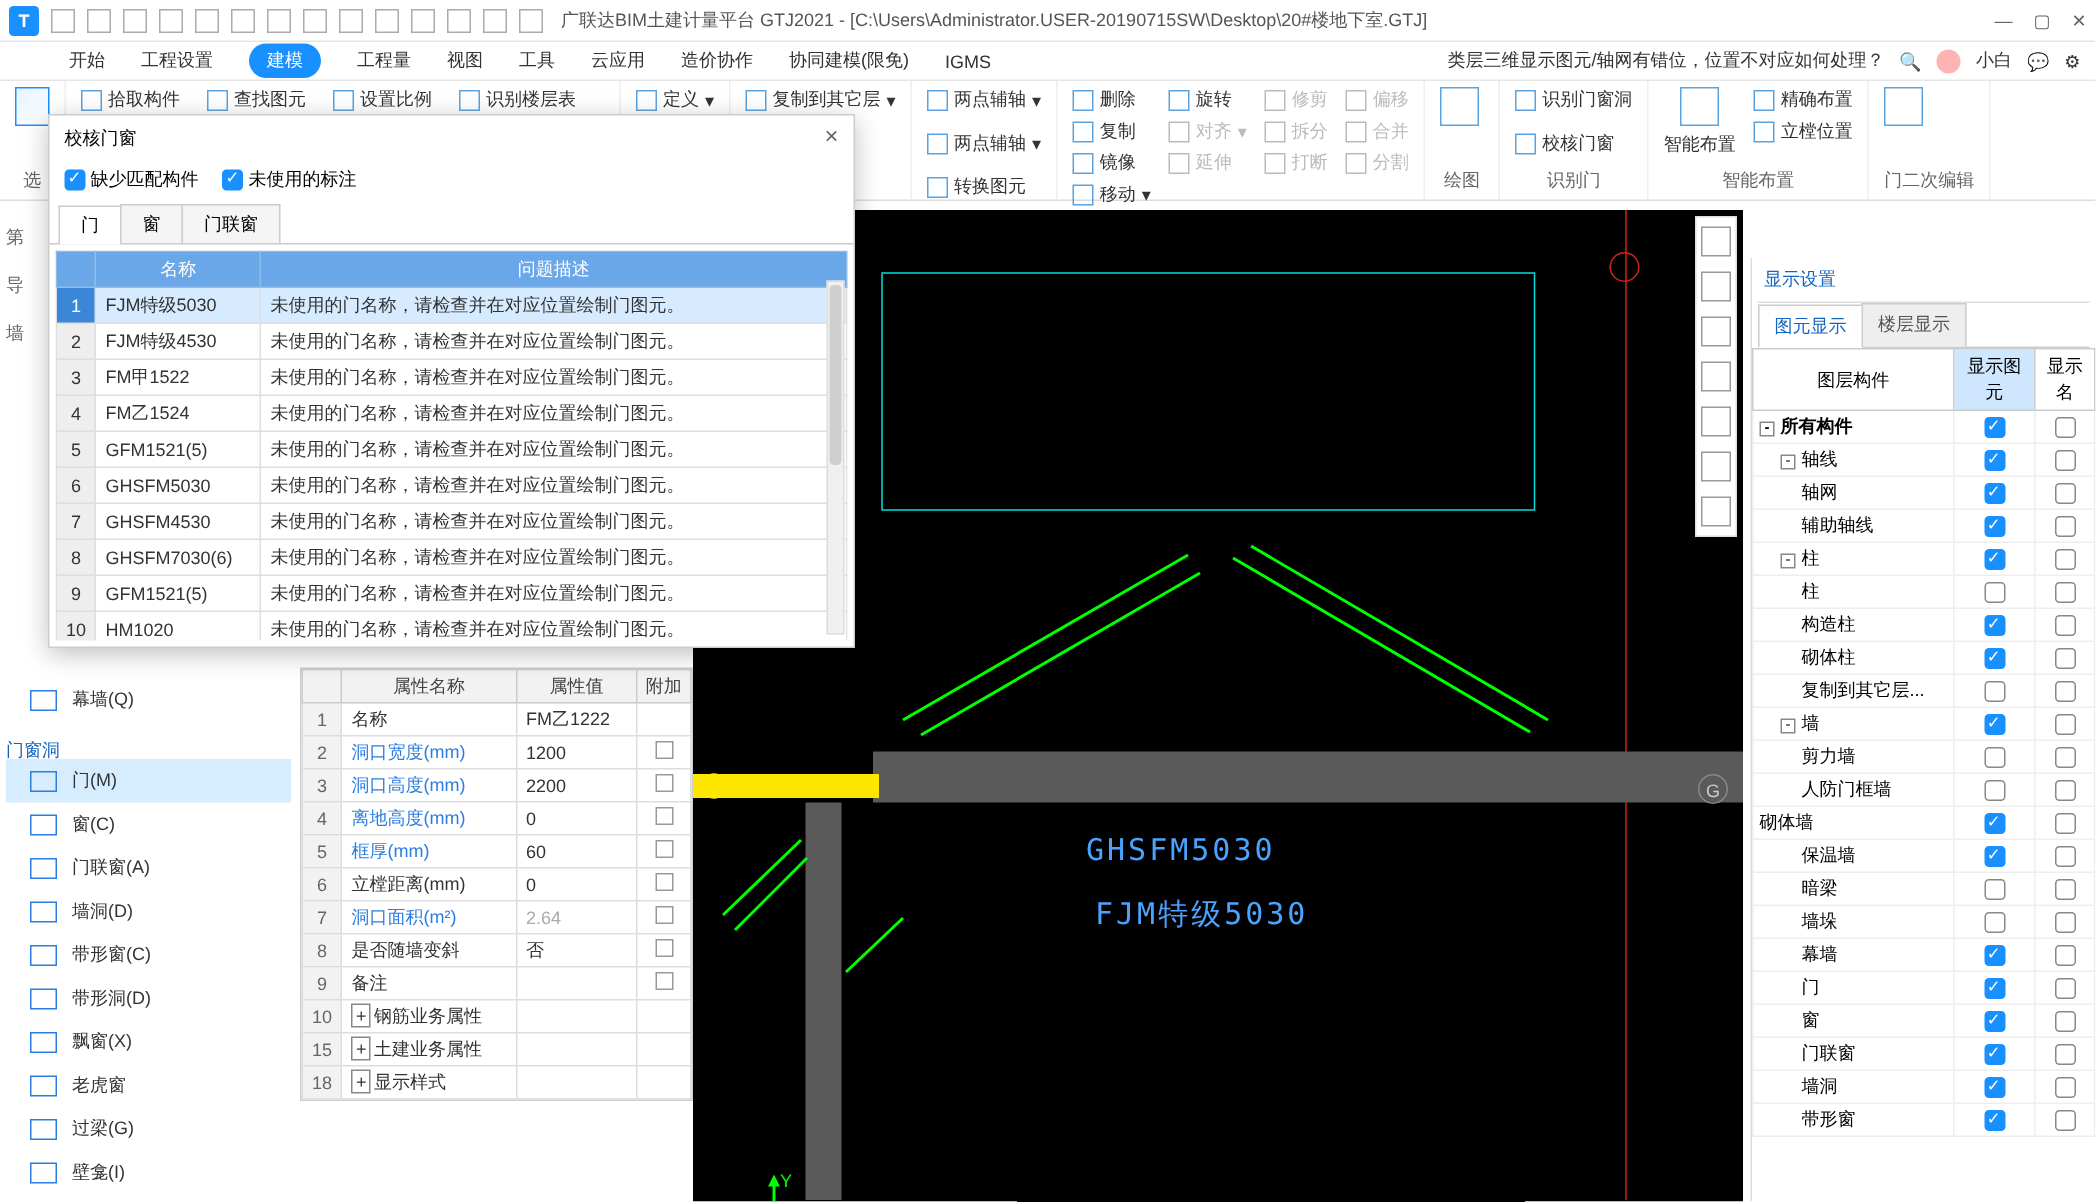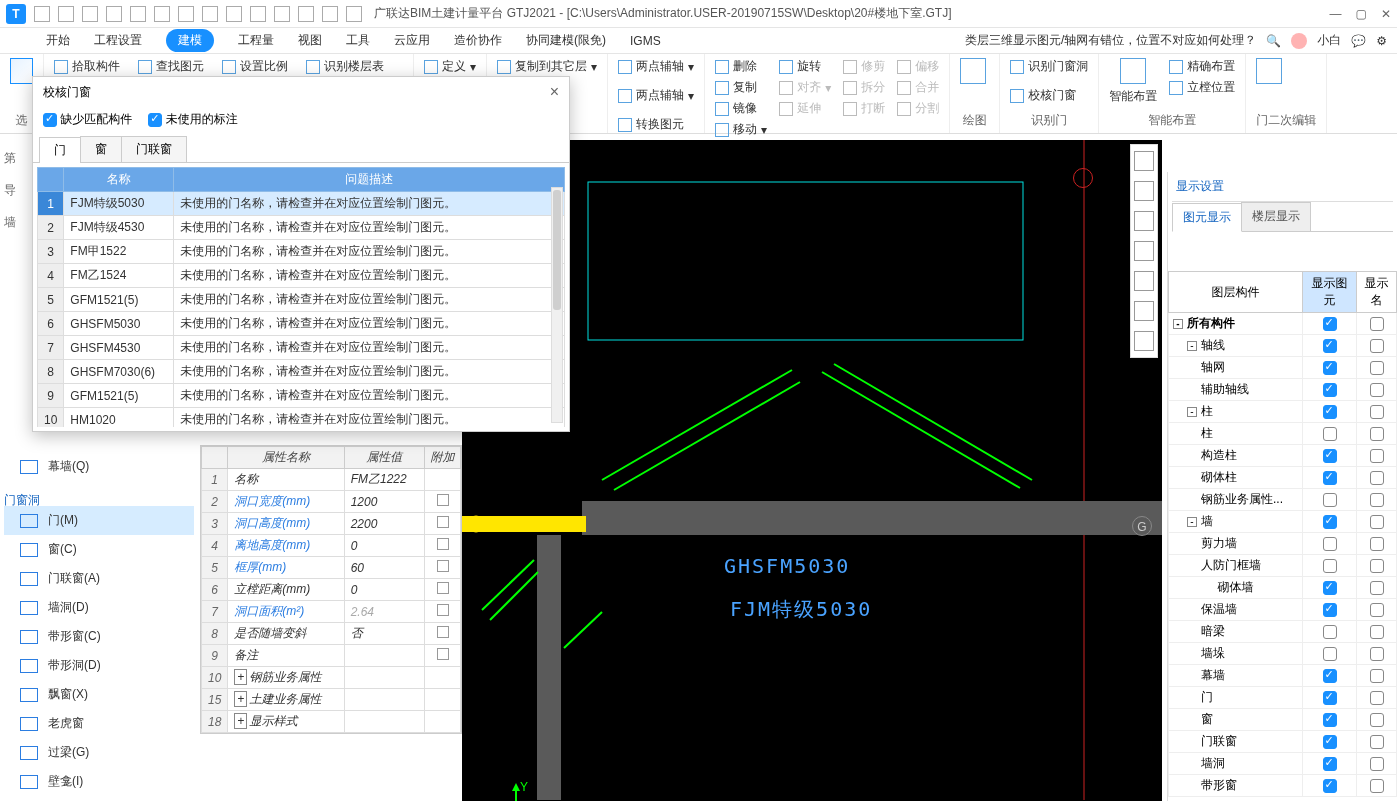--- a/index.html
+++ b/index.html
@@ -30,21 +30,21 @@
 
 
 .left-tree { position:absolute; left:4px; top:452px; width:190px; }
 .left-tree .item { display:flex; align-items:center; gap:10px; padding:6px 8px 6px 16px; color:#333;}
 .left-tree .item.active{ background:#d6ecff;}
 .left-tree .item .ic{width:18px;height:14px;border:1.5px solid #2b7de1;}
 .section-hdr{ position:absolute; left:4px; top:488px; color:#1565c0; font-weight:500; padding:4px 0;}
 
 
 .prop-table { position:absolute; left:200px; top:445px; width:262px; border:1px solid #ccc; background:#fff;}
-.prop-table table{ width:100%; border-collapse:collapse;font-style:italic;}
+.prop-table table{ width:100%; border-collapse:collapse;}
 .prop-table th{ background:#f2f2f2; border:1px solid #ccc; padding:2px 4px; font-weight:normal; color:#444;}
 .prop-table td{ border:1px solid #ddd; padding:2px 6px; height:20px; color:#333;}
 .prop-table td.rownum{ background:#f2f2f2; text-align:center; width:22px; color:#666;}
 .prop-table td.link{ color:#2b7de1;}
 .prop-table td.gray{ color:#aaa;}
 .prop-table .chk{width:12px;height:12px;border:1px solid #999;display:inline-block;}
 
 
 .viewport { position:absolute; left:462px; top:140px; right:235px; bottom:0; background:#000; overflow:hidden;}
 .viewport svg{position:absolute; left:0; top:0;}
@@ -53,21 +53,21 @@
 .vp-axis{position:absolute;left:34px;bottom:20px;}
 .vp-toolbar{position:absolute; right:4px; top:4px; width:28px; display:flex; flex-direction:column; gap:10px; background:#fff; padding:6px 0; border:1px solid #ddd;}
 .vp-toolbar span{width:20px;height:20px;border:1px solid #999; margin:0 auto;}
 
 
 .display-panel{ position:absolute; right:0; top:172px; width:230px; bottom:0; background:#fff; border-left:1px solid #ddd;}
 .display-panel .title{ padding:6px 8px; color:#1565c0;}
 .display-panel .tabs{ display:flex; border-top:1px solid #ddd; border-bottom:1px solid #ccc; margin:0 4px;}
 .display-panel .tabs span{ padding:5px 10px; border:1px solid #ccc; border-bottom:none; background:#eee; color:#555; margin-right:-1px;}
 .display-panel .tabs span.active{ background:#fff; color:#1565c0; border-bottom:1px solid #fff; position:relative; top:1px;}
-.display-panel table{ width:100%; border-collapse:collapse;margin-top:39px;}
+.display-panel table{ width:100%; border-collapse:collapse;}
 .display-panel th{ background:#fff; border:1px solid #ccc; padding:3px 4px; font-weight:normal;}
 .display-panel th.active{ background:#cfe6ff;}
 .display-panel td{ border:1px solid #eee; padding:2px 4px; height:20px;}
 .display-panel td.name{ }
 .display-panel .tree-toggle{display:inline-block;width:10px;height:10px;border:1px solid #888;text-align:center;line-height:8px;font-size:10px;margin-right:4px;}
 .cb{width:14px;height:14px;border:1px solid #888;border-radius:3px;display:inline-block;vertical-align:middle;position:relative;}
 .cb.on{background:#1890ff;border-color:#1890ff;}
 .cb.on::after{content:"✓";color:#fff;position:absolute;left:1px;top:-2px;font-size:11px;}
 
 
@@ -531,41 +531,41 @@
           <td class="name" style="padding-left:32px;">构造柱</td>
           <td style="text-align:center;"><span class="cb on"></span></td>
           <td style="text-align:center;"><span class="cb "></span></td>
         </tr>
         <tr>
           <td class="name" style="padding-left:32px;">砌体柱</td>
           <td style="text-align:center;"><span class="cb on"></span></td>
           <td style="text-align:center;"><span class="cb "></span></td>
         </tr>
         <tr>
-          <td class="name" style="padding-left:32px;">钢筋业务属性...</td>
+          <td class="name" style="padding-left:32px;">复制到其它层...</td>
           <td style="text-align:center;"><span class="cb "></span></td>
           <td style="text-align:center;"><span class="cb "></span></td>
         </tr>
         <tr>
           <td class="name" style="padding-left:18px;"><span class="tree-toggle">-</span>墙</td>
           <td style="text-align:center;"><span class="cb on"></span></td>
           <td style="text-align:center;"><span class="cb "></span></td>
         </tr>
         <tr>
           <td class="name" style="padding-left:32px;">剪力墙</td>
           <td style="text-align:center;"><span class="cb "></span></td>
           <td style="text-align:center;"><span class="cb "></span></td>
         </tr>
         <tr>
           <td class="name" style="padding-left:32px;">人防门框墙</td>
           <td style="text-align:center;"><span class="cb "></span></td>
           <td style="text-align:center;"><span class="cb "></span></td>
         </tr>
         <tr>
-          <td class="name" style="text-align:center;">砌体墙</td>
+          <td class="name" style="">砌体墙</td>
           <td style="text-align:center;"><span class="cb on"></span></td>
           <td style="text-align:center;"><span class="cb "></span></td>
         </tr>
         <tr>
           <td class="name" style="padding-left:32px;">保温墙</td>
           <td style="text-align:center;"><span class="cb on"></span></td>
           <td style="text-align:center;"><span class="cb "></span></td>
         </tr>
         <tr>
           <td class="name" style="padding-left:32px;">暗梁</td>

